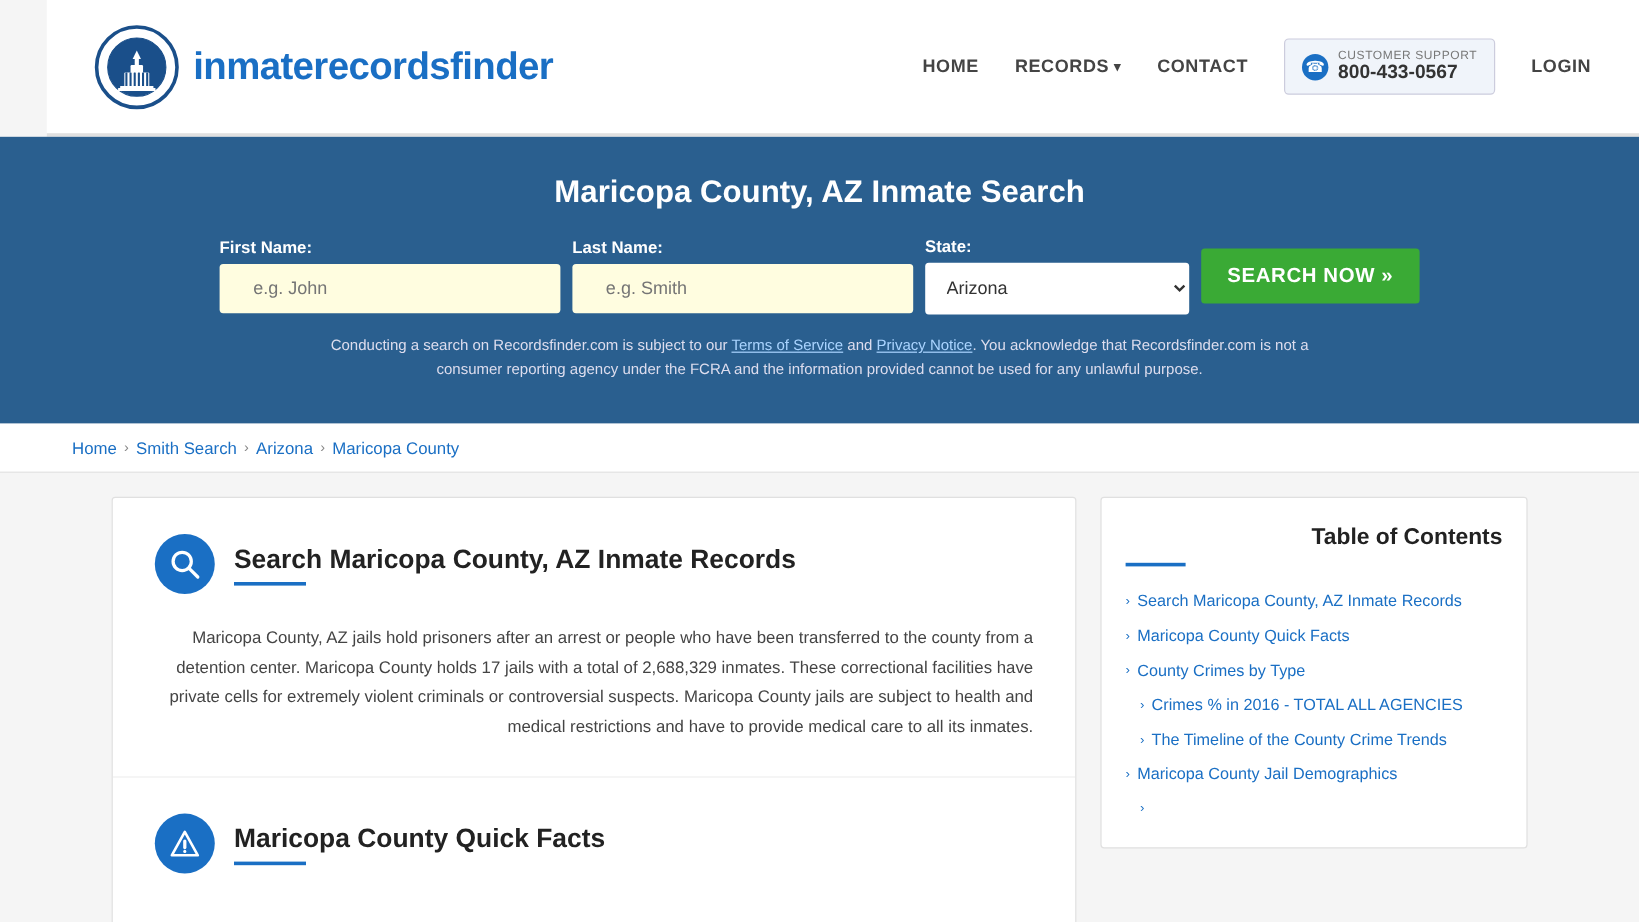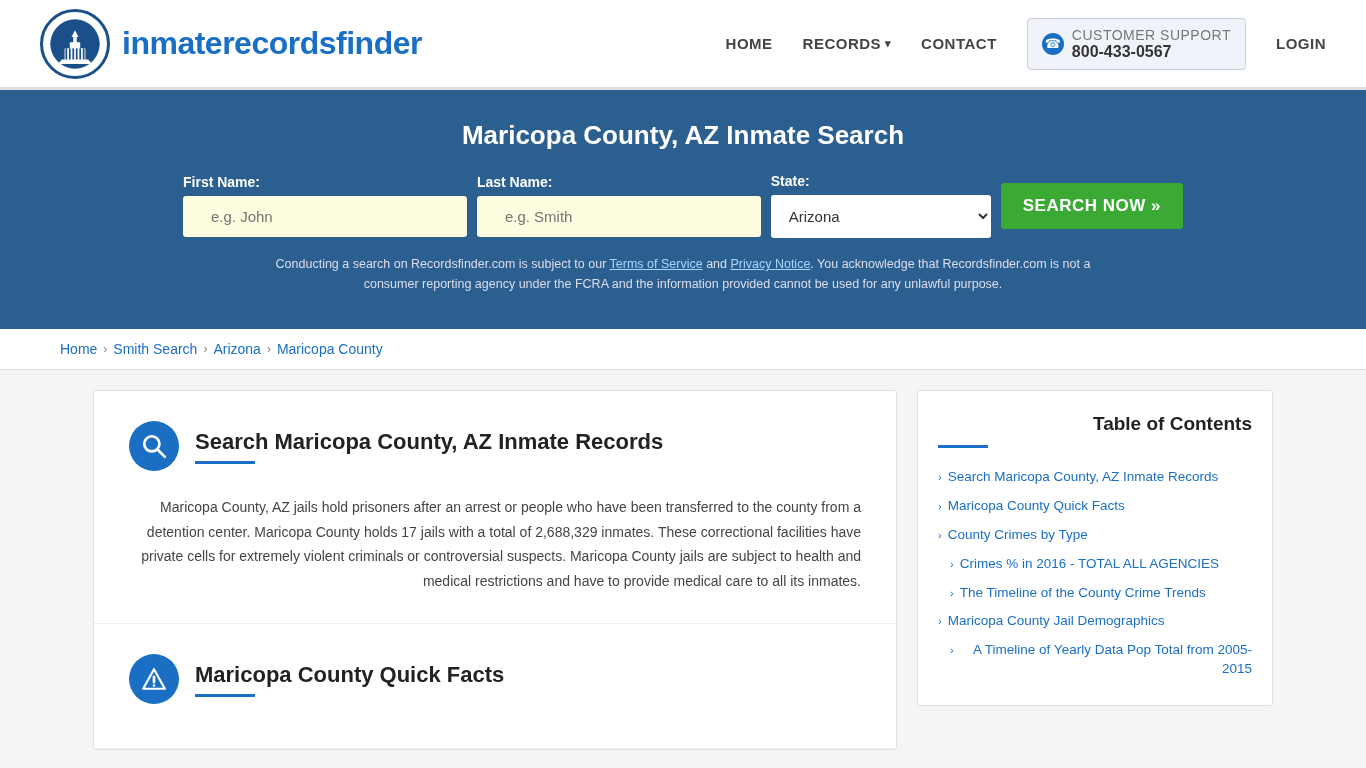--- a/index.html
+++ b/index.html
@@ -6,21 +6,22 @@
     body { font-family: Arial, sans-serif; font-size: 14px; color: #333; background: #f5f5f5; }
 
     
     .header {
       background: #fff;
       border-bottom: 3px solid #e0e0e0;
       padding: 10px 40px;
       display: flex;
       align-items: center;
       justify-content: space-between;
-      height: 90px;
+      height: 114px;
+      margin-left: 39px;
     }
     .logo-area {
       display: flex;
       align-items: center;
       gap: 12px;
     }
     .logo-circle {
       width: 70px;
       height: 70px;
       border-radius: 50%;
@@ -76,21 +77,21 @@
       width: 22px;
       height: 22px;
       background: #1a6fc4;
       border-radius: 50%;
       display: flex;
       align-items: center;
       justify-content: center;
       color: white;
       font-size: 13px;
     }
-    .support-text { font-size: 14px; color: #777; text-transform: uppercase; letter-spacing: 0.5px; }
+    .support-text { font-size: 10px; color: #777; text-transform: uppercase; letter-spacing: 0.5px; }
     .support-phone { font-size: 16px; font-weight: 700; color: #333; }
     .login-btn {
       font-size: 15px;
       font-weight: 700;
       color: #444;
       cursor: pointer;
       letter-spacing: 0.5px;
     }
 
     
@@ -460,17 +461,16 @@
       <li class="toc-item sub-item">
         <span class="toc-chevron">›</span>
         <a href="#">The Timeline of the County Crime Trends</a>
       </li>
       <li class="toc-item">
         <span class="toc-chevron">›</span>
         <a href="#">Maricopa County Jail Demographics</a>
       </li>
       <li class="toc-item sub-item">
         <span class="toc-chevron">›</span>
-        <a href="#">A Timeline of Yearly Data Pop Total from 2005-2015</a>
       </li>
     </ul>
   </aside>
 </div>
 
 </body></html>

